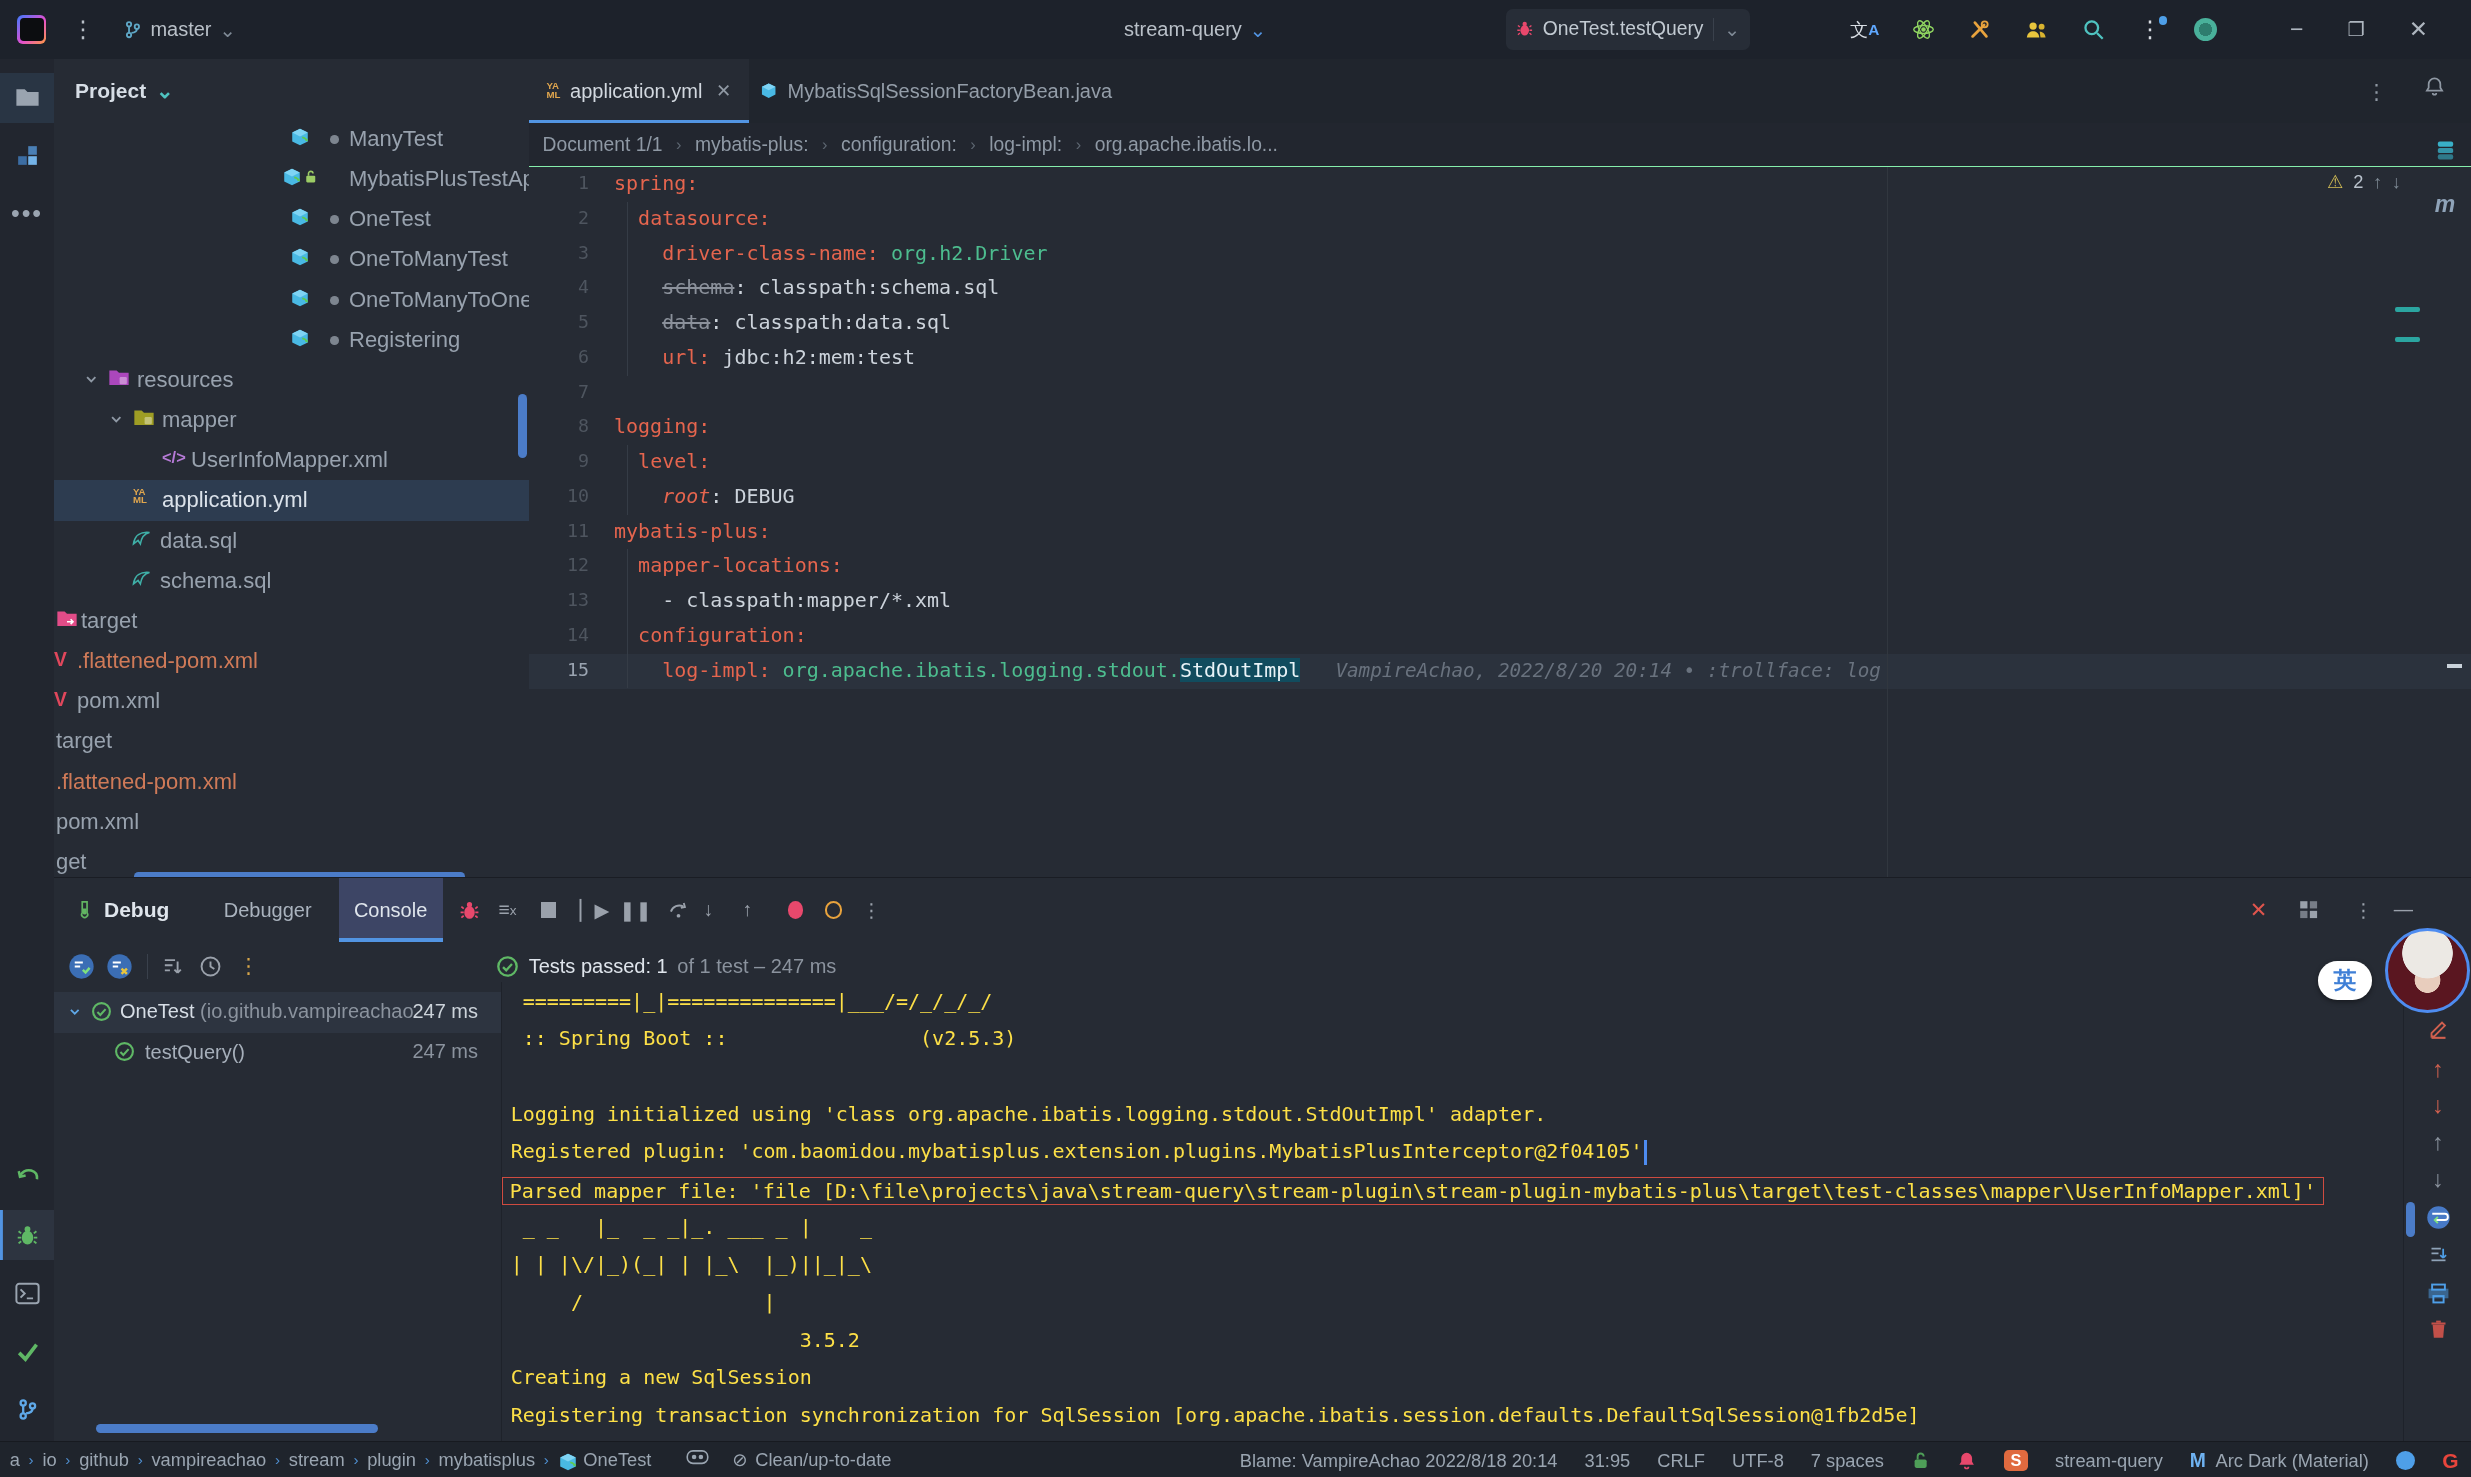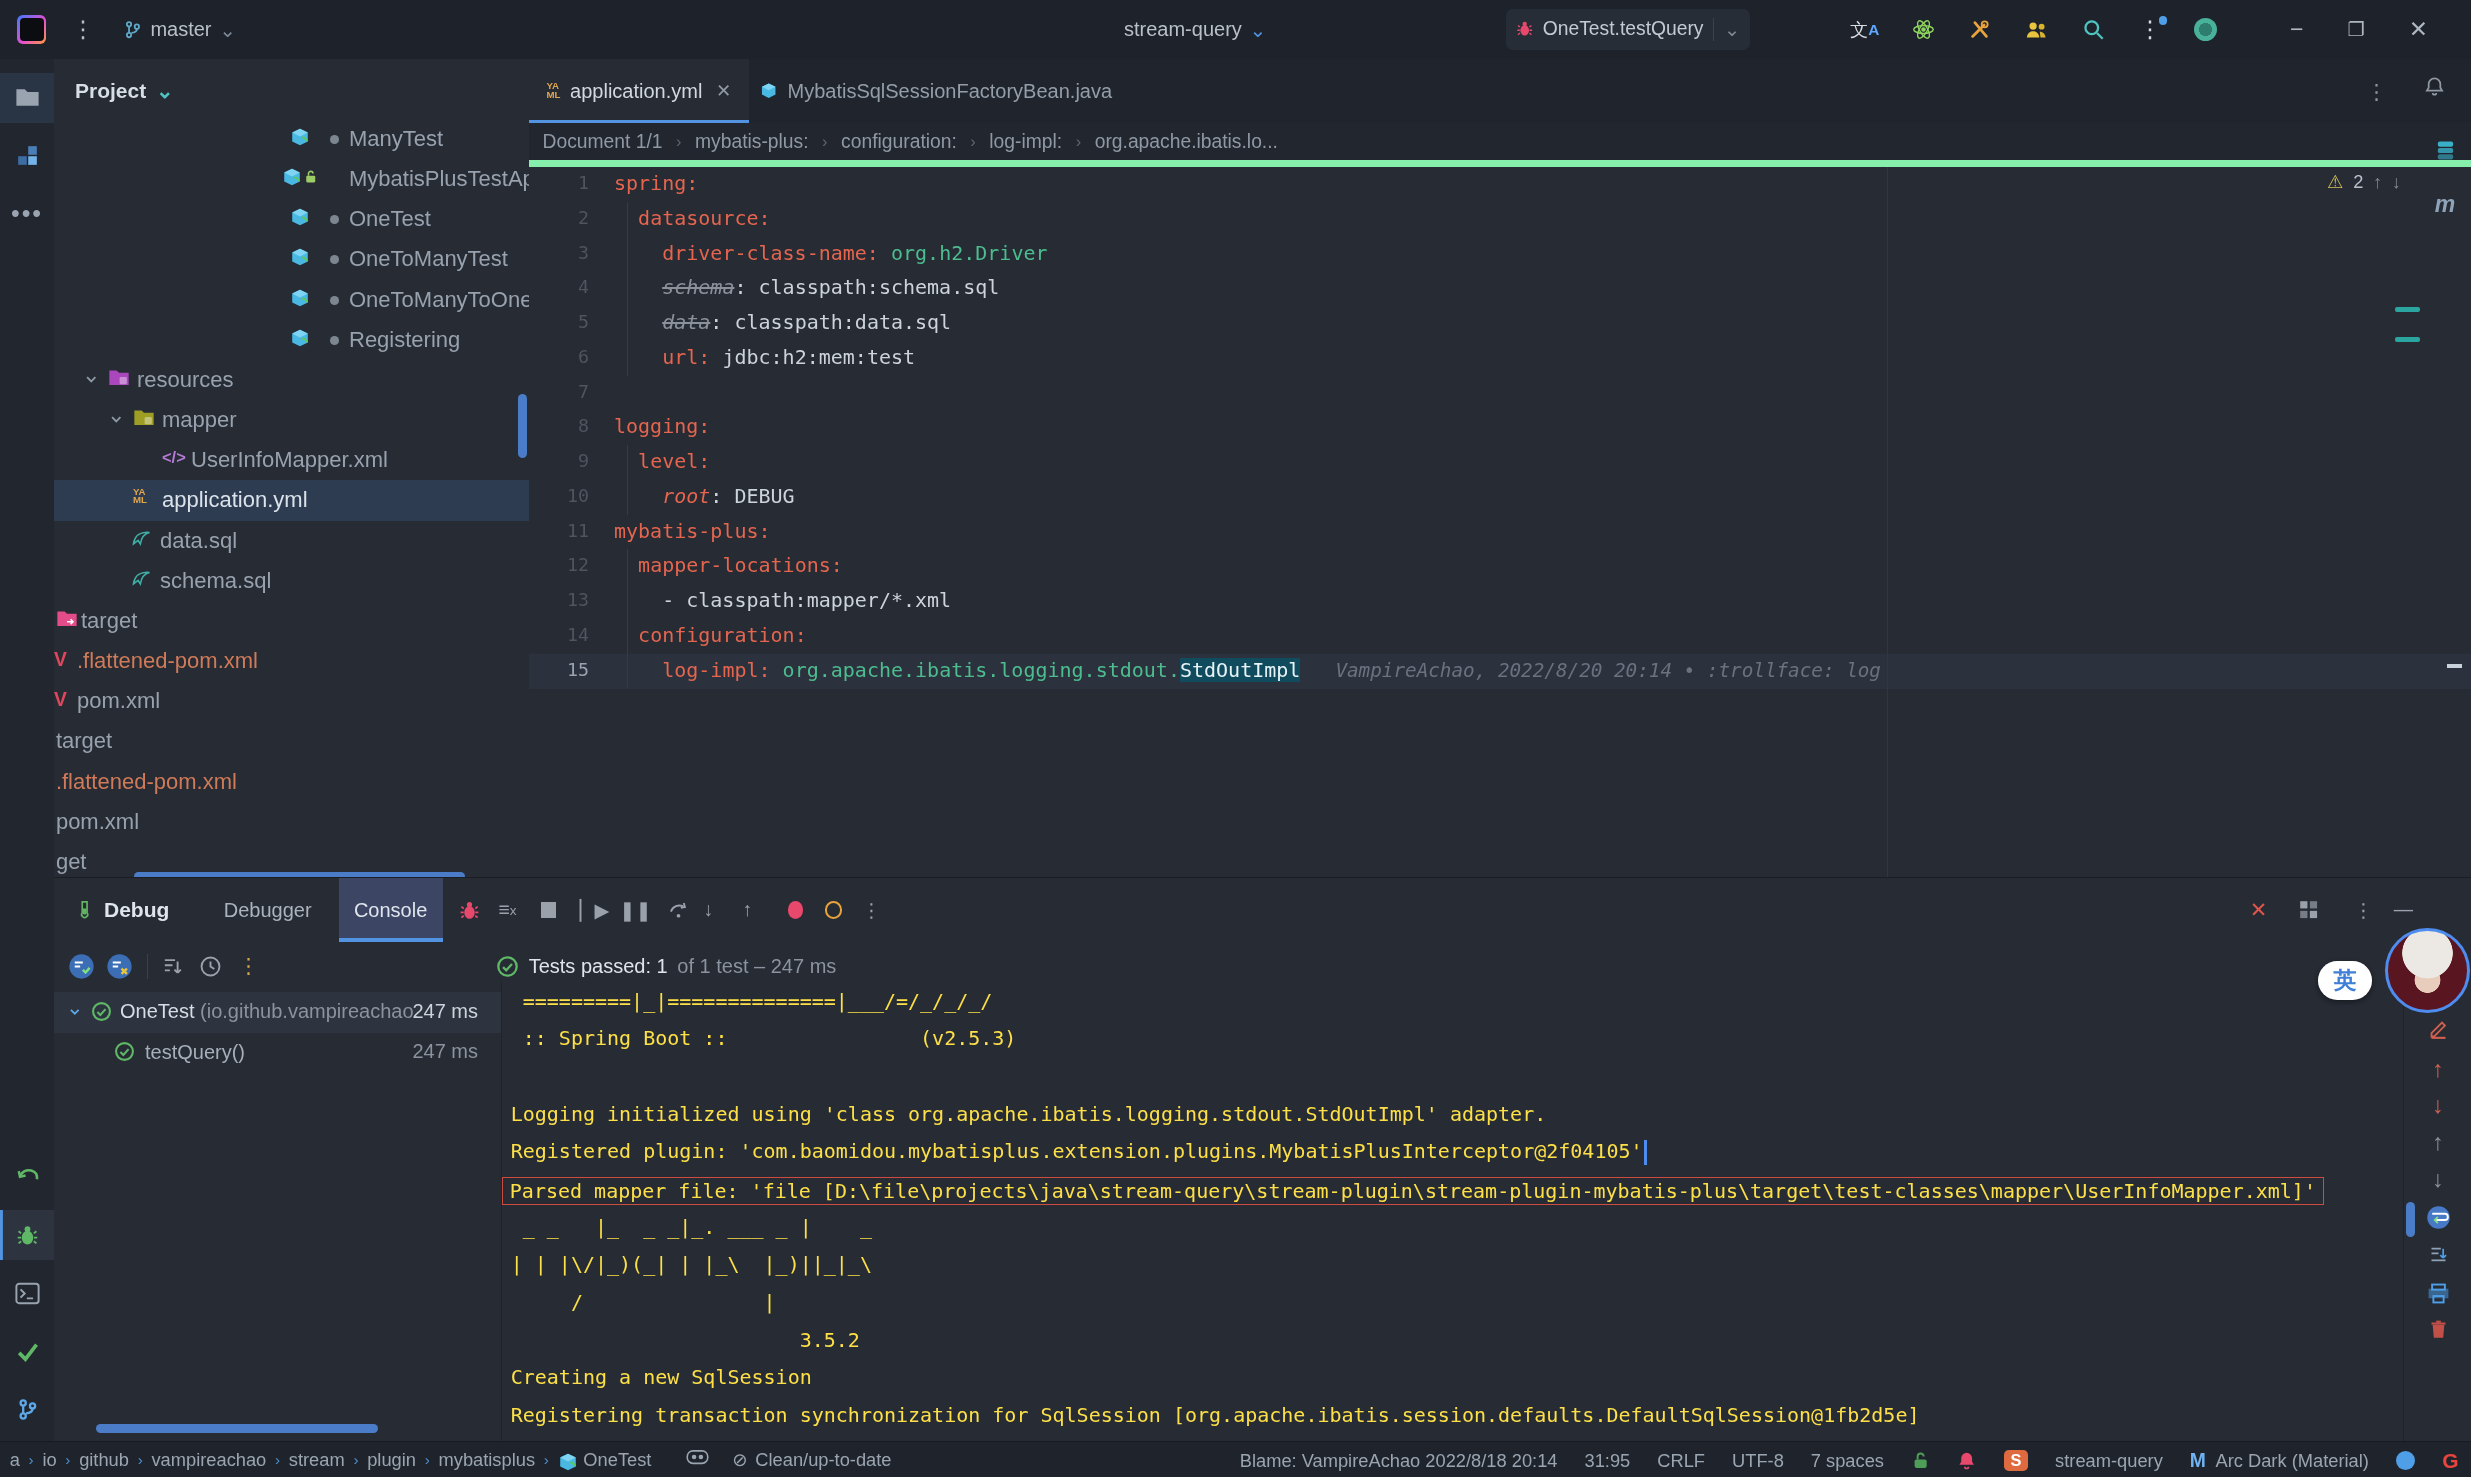--- a/index.html
+++ b/index.html
@@ -46,30 +46,30 @@
   .tlab.orange{color:#cf7a58;}
   .hscroll{position:absolute;height:8.7px;border-radius:4.8px;background:#4b7cc8;}
   .vscroll{position:absolute;width:8.7px;border-radius:4.8px;background:#4b7cc8;}
 
   
   .editor{position:absolute;left:529px;top:59px;width:1943px;height:818px;background:#262b34;overflow:hidden;}
   .tabstrip{position:absolute;left:0;top:0;width:100%;height:64px;background:#20252d;}
   .tab{position:absolute;top:0;height:64px;display:flex;align-items:center;gap:9.7px;padding:0 17.4px;font-size:20px;color:#949ea9;}
   .tab.active{background:#262b34;color:#d2d8df;box-shadow:inset 0 -2.9px 0 #5294e2;}
   .tab .close{color:#8f98a3;font-size:18.3px;margin-left:3.9px;}
-  .breadcrumbs{position:absolute;left:0;top:64px;width:100%;height:44px;background:#22262f;border-bottom:7px solid #86efac;
+  .breadcrumbs{position:absolute;left:0;top:64px;width:100%;height:44px;background:#22262f;border-bottom:1px solid #86efac;
                display:flex;align-items:center;gap:13.5px;padding-left:13.5px;box-sizing:border-box;font-size:19.3px;color:#8f99a5;}
   .breadcrumbs .bchev{color:#5d6671;font-size:16.4px;}
   .cline{position:absolute;left:0;width:100%;height:35px;}
   .cline.current{background:#2b323d;}
   .lnum{position:absolute;left:0;top:4.8px;width:60px;text-align:right;color:#4e555f;font-size:18.3px;}
   .cline.current .lnum{color:#9aa4b1;}
   .ltext{position:absolute;left:85px;top:3.9px;white-space:pre;font-size:20px;}
   .k{color:#e5654e;} .p{color:#ccd3db;} .g{color:#4dbd8f;}
-  .d{color:#8b919b;text-decoration:line-through;font-style:italic;}
+  .d{color:#8b919b;text-decoration:line-through;}
   .ki{color:#e5654e;font-style:italic;}
   .sel{background:#114c5e;color:#e8f3f7;}
   .blame{color:#69727e;font-style:italic;padding-left:35px;font-size:19.3px;}
   .iguide{position:absolute;width:1px;background:#353c46;}
   .margin-guide{position:absolute;left:1358px;top:108px;width:1px;height:710px;background:#31373f;}
   .insp{position:absolute;right:71px;top:112px;display:flex;align-items:center;gap:9.7px;font-size:18.3px;color:#b9c2cc;}
   .stripe-mark{position:absolute;width:25px;height:4.8px;border-radius:1.9px;background:#2ba5a0;right:52px;}
   .caret-mark{position:absolute;width:15.4px;height:3.9px;background:#c9d2da;right:9.7px;top:605px;}
 
   

